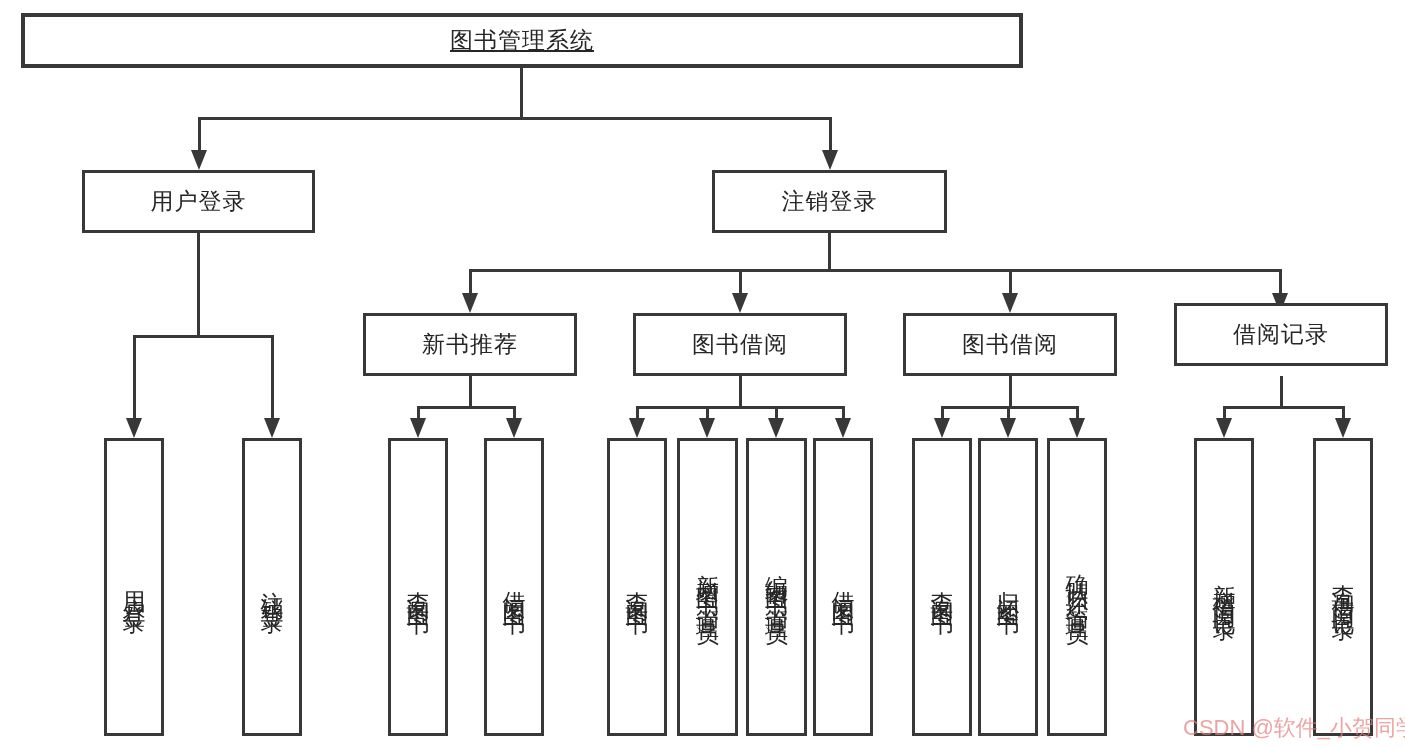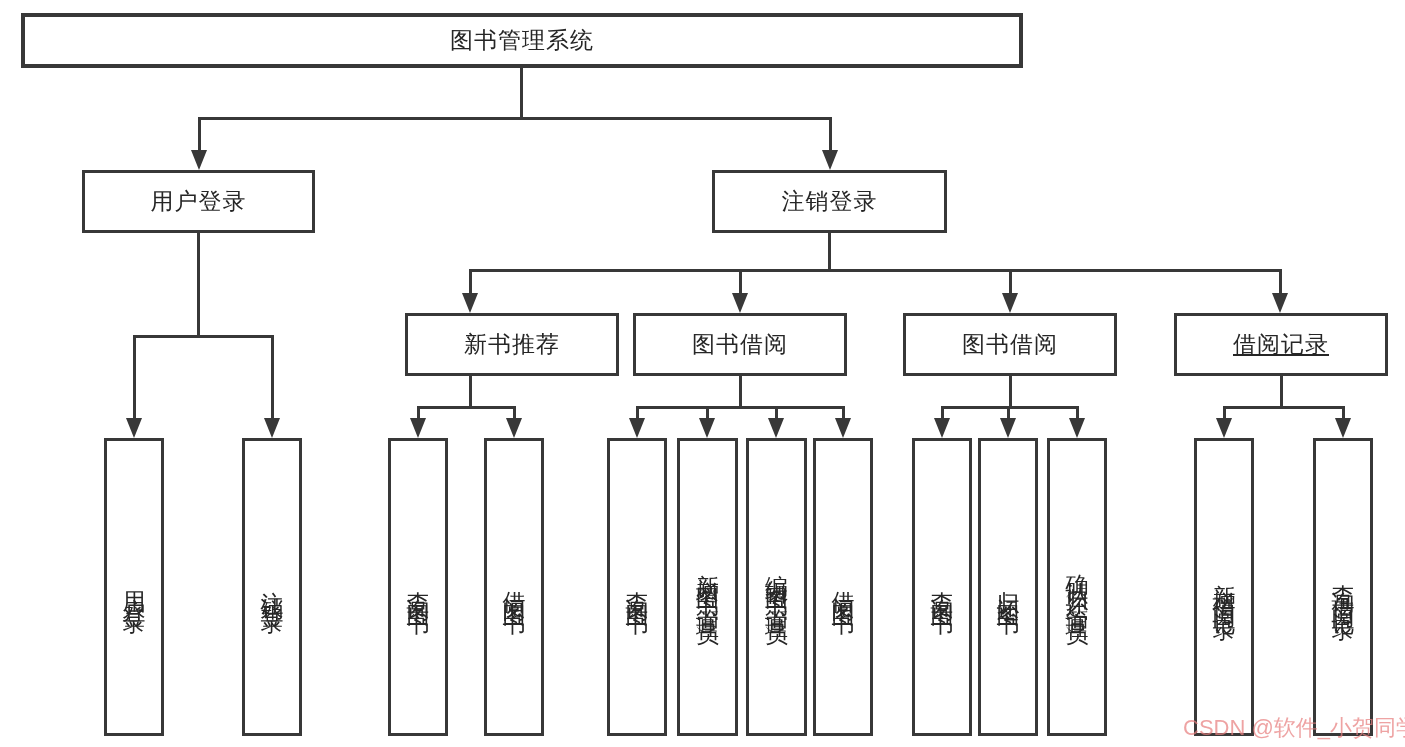--- a/index.html
+++ b/index.html
@@ -46,21 +46,21 @@
     color:rgba(232,128,128,0.72);
     white-space:nowrap;
     z-index:5;
   }
 </style>
 </head>
 <body>
 
 <div id="stage">
 
-  <div class="box root" style="left:21px;top:13px;width:1002px;height:55px;">
+  <div class="box root" style="left:21px;top:13px;width:1002px;height:55px;text-decoration:underline;">
     <span>图书管理系统</span>
   </div>
 
   <div class="vl" style="left:520px;top:68px;height:52px;"></div>
   <div class="hl" style="left:198px;top:117px;width:634px;"></div>
   <div class="vl" style="left:198px;top:117px;height:35px;"></div>
   <div class="ah" style="left:191px;top:150px;"></div>
   <div class="vl" style="left:829px;top:117px;height:35px;"></div>
   <div class="ah" style="left:822px;top:150px;"></div>
 
@@ -82,30 +82,30 @@
   <div class="hl" style="left:469px;top:269px;width:813px;"></div>
   <div class="vl" style="left:469px;top:269px;height:27px;"></div>
   <div class="ah" style="left:462px;top:293px;"></div>
   <div class="vl" style="left:739px;top:269px;height:27px;"></div>
   <div class="ah" style="left:732px;top:293px;"></div>
   <div class="vl" style="left:1009px;top:269px;height:27px;"></div>
   <div class="ah" style="left:1002px;top:293px;"></div>
   <div class="vl" style="left:1279px;top:269px;height:27px;"></div>
   <div class="ah" style="left:1272px;top:293px;"></div>
 
-  <div class="box" style="left:363px;top:313px;width:214px;height:63px;margin-left:42px;">
+  <div class="box" style="left:363px;top:313px;width:214px;height:63px;">
     <span>新书推荐</span>
   </div>
   <div class="box" style="left:633px;top:313px;width:214px;height:63px;">
     <span>图书借阅</span>
   </div>
   <div class="box" style="left:903px;top:313px;width:214px;height:63px;">
     <span>图书借阅</span>
   </div>
-  <div class="box" style="left:1174px;top:313px;width:214px;height:63px;text-decoration:underline;">
+  <div class="box" style="left:1174px;top:303px;width:214px;height:63px;">
     <span>借阅记录</span>
   </div>
 
   <div class="vl" style="left:469px;top:376px;height:32px;"></div>
   <div class="hl" style="left:417px;top:406px;width:99px;"></div>
   <div class="vl" style="left:417px;top:406px;height:14px;"></div>
   <div class="ah" style="left:410px;top:418px;"></div>
   <div class="vl" style="left:513px;top:406px;height:14px;"></div>
   <div class="ah" style="left:506px;top:418px;"></div>
 

